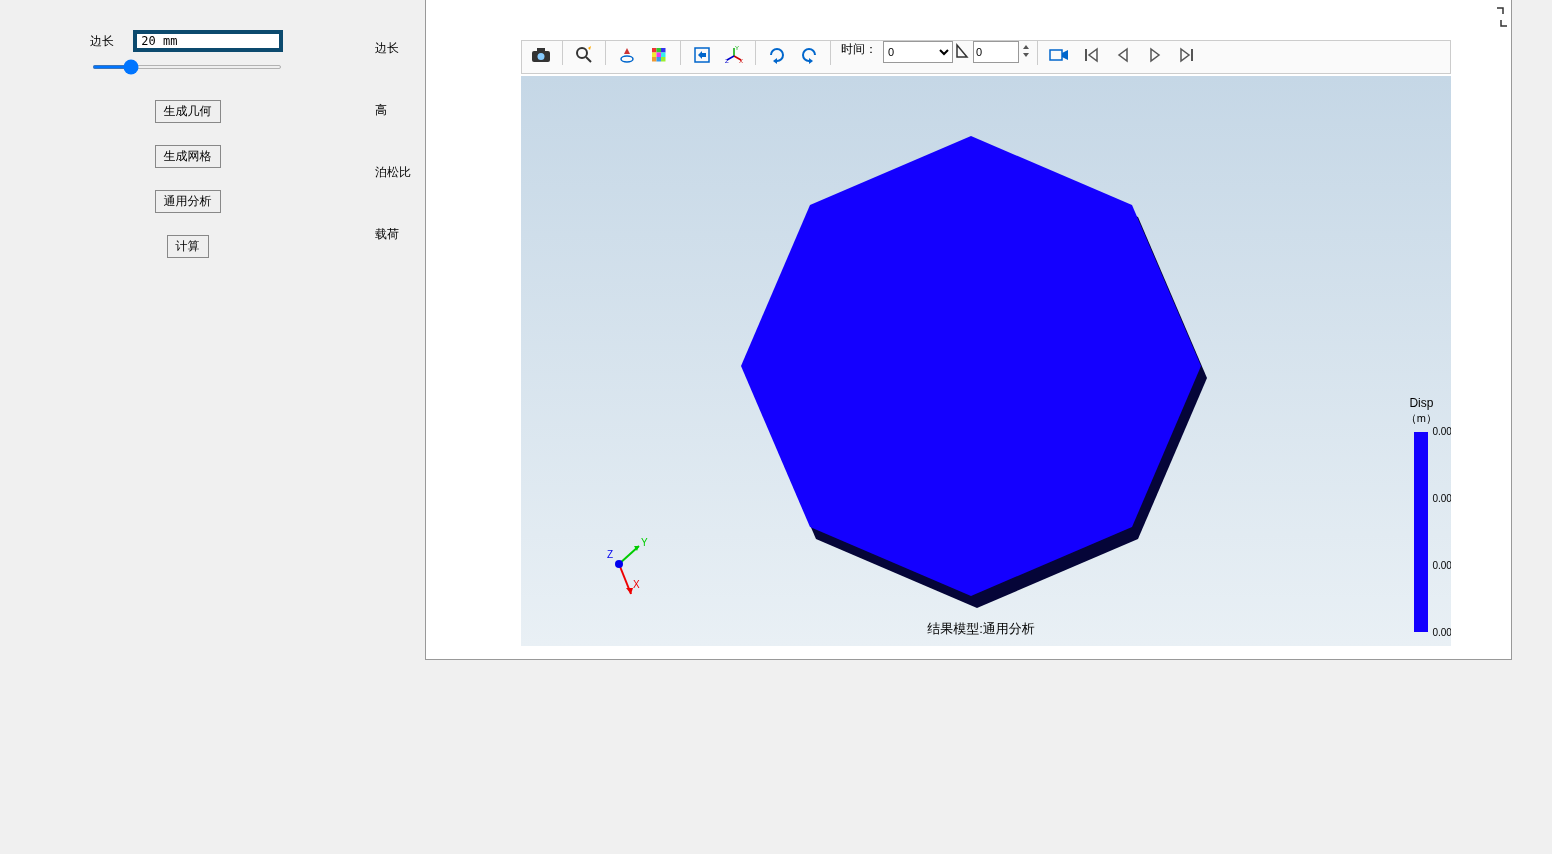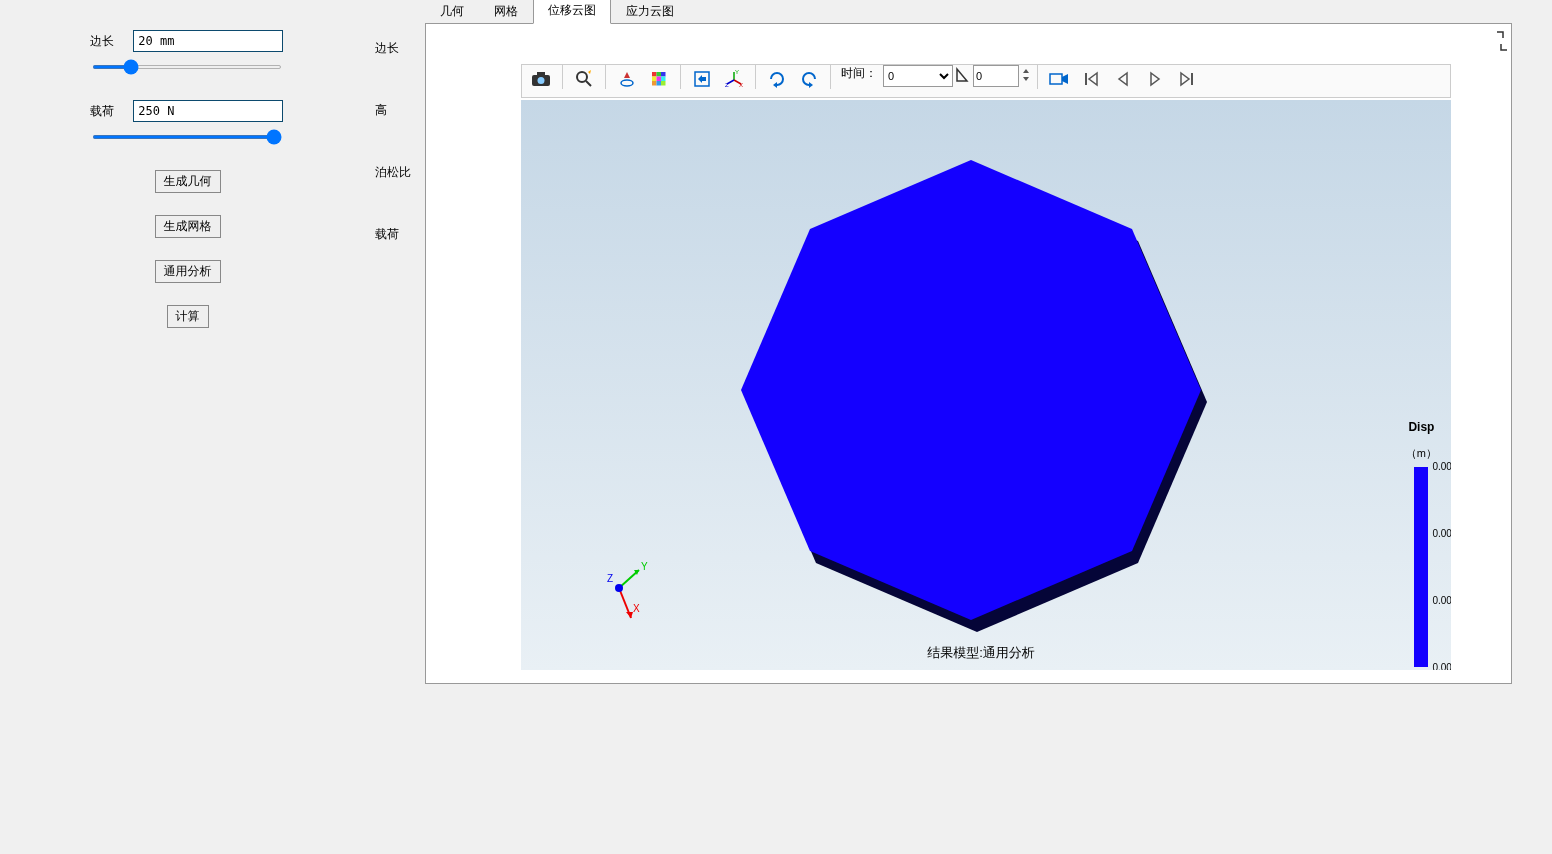--- a/index.html
+++ b/index.html
@@ -20,21 +20,21 @@
 .param-row { margin-bottom: 28px; }
 .param-row label {
   display: inline-block;
   width: 40px;
   font-size: 12px;
   text-align: left;
 }
 .param-row input[type="text"] {
   width: 150px;
   height: 22px;
-  border: 1px solid #0c4a6e;
+  border: 4px solid #0c4a6e;
   padding: 2px 4px;
   font-family: monospace;
   font-size: 12px;
   background: #fff;
 }
 .slider-wrap {
   margin-top: 6px;
   margin-left: 2px;
 }
 .slider-wrap input[type="range"] {
@@ -148,21 +148,21 @@
   text-align: center;
   font-size: 13px;
   color: #000;
 }
 .legend {
   position: absolute;
   right: 14px; top: 320px;
   font-size: 11px;
   text-align: center;
 }
-.legend-title { font-size: 12px; margin-bottom: 12px; font-weight: bold; }
+.legend-title { font-size: 12px; margin-bottom: 1px; }
 .legend-bar {
   width: 14px; height: 200px;
   background: #1400ff;
   margin: 6px auto 0 auto;
   position: relative;
 }
 .legend-ticks {
   position: absolute;
   left: 18px; top: -6px;
   height: 212px;
@@ -186,49 +186,38 @@
   <div class="left-panel">
 
     <div class="param-row">
       <label>边长</label>
       <input type="text" value="20 mm" style="">
       <div class="slider-wrap"><input type="range" min="0" max="100" value="18" style=""></div>
     </div>
 
 
 
-    <div class="param-row">
-      <label>载荷</label>
-      <input type="text" value="250 N" style="">
-      <div class="slider-wrap"><input type="range" min="0" max="100" value="100" style=""></div>
-    </div>
 
     <div class="btn-col">
       <button>生成几何</button>
       <button>生成网格</button>
       <button>通用分析</button>
       <button>计算</button>
     </div>
   </div>
 
   <div class="right-area">
     <div class="mirror-labels">
       <div>边长</div>
       <div>高</div>
       <div>泊松比</div>
       <div>载荷</div>
     </div>
 
     <div class="tabs-area">
-      <div class="tab-strip">
-        <div class="tab">几何</div>
-        <div class="tab">网格</div>
-        <div class="tab active">位移云图</div>
-        <div class="tab">应力云图</div>
-      </div>
 
       <div class="viewer-frame">
 
         <div class="toolbar">
           <div class="tbtn">
             <svg width="20" height="16" viewBox="0 0 20 16">
                 <rect x="1" y="4" width="18" height="11" rx="2" fill="#333"></rect>
                 <rect x="6" y="1" width="8" height="4" fill="#333"></rect>
                 <circle cx="10" cy="9.5" r="3.5" fill="#8cf"></circle>
               </svg>

